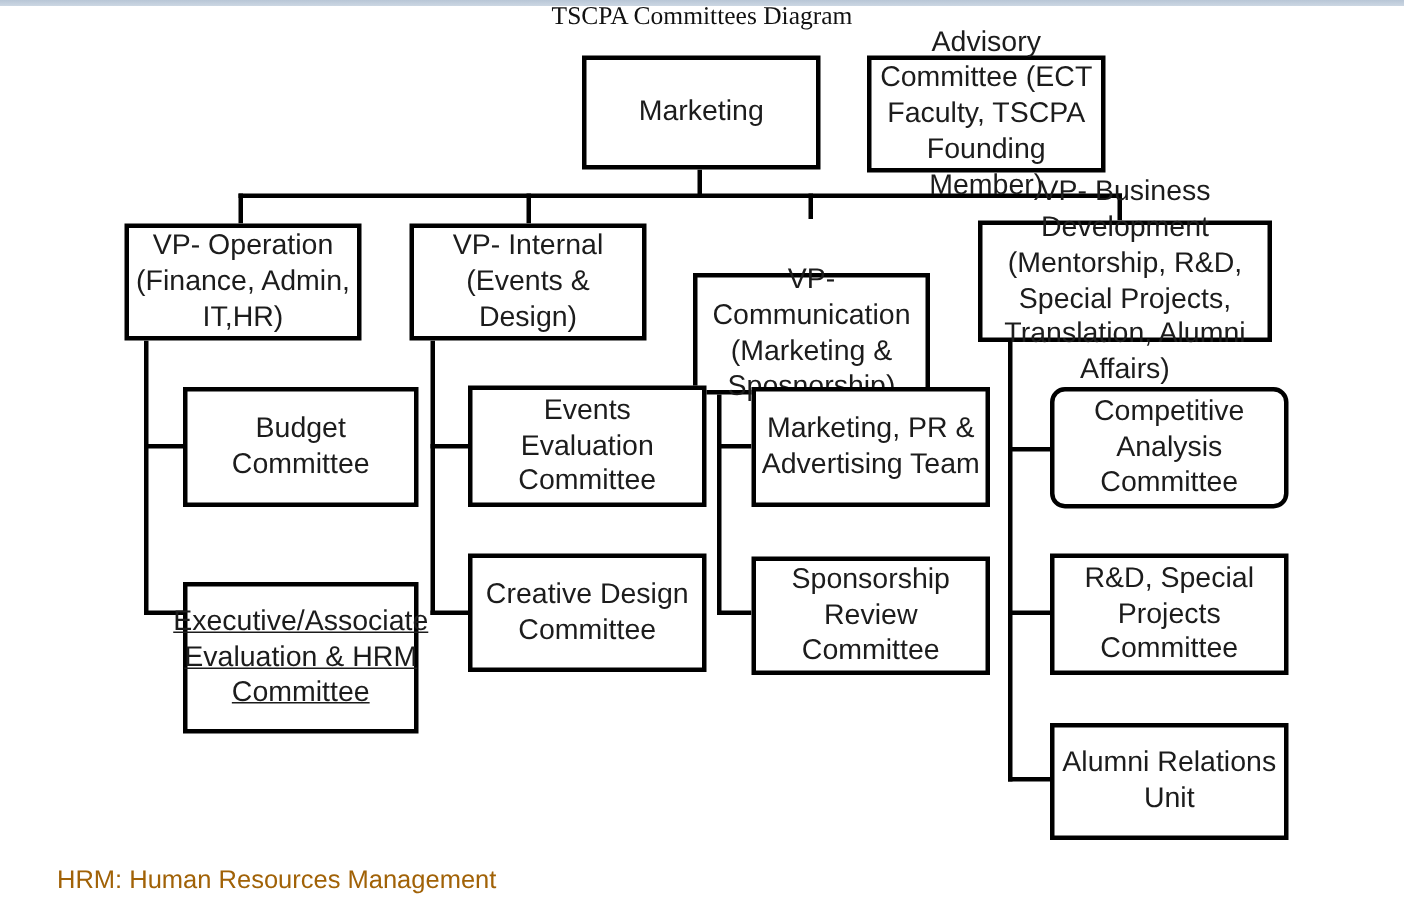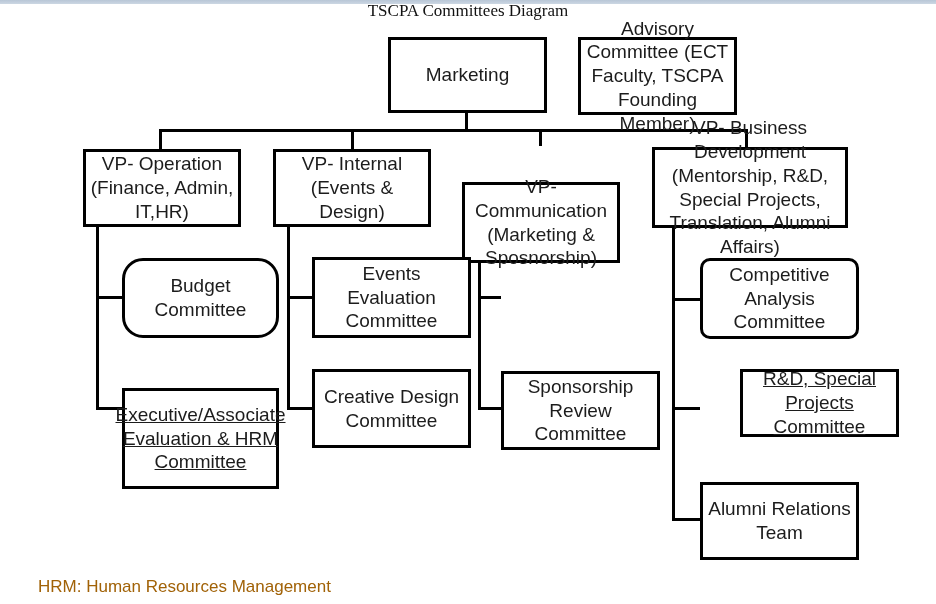--- a/index.html
+++ b/index.html
@@ -30,28 +30,28 @@
   #footnote{
     position:absolute;left:38px;top:577px;font-size:17px;color:#a16207;
   }
   
   #n-president{left:388px;top:37px;width:159px;height:76px;}
   #n-advisory{left:578px;top:37px;width:159px;height:78px;}
   #n-vp-operation{left:83px;top:149px;width:158px;height:78px;}
   #n-vp-internal{left:273px;top:149px;width:158px;height:78px;}
   #n-vp-communication{left:462px;top:146px;width:158px;height:81px;margin-top:36px;}
   #n-vp-business{left:652px;top:147px;width:196px;height:81px;}
-  #n-budget{left:122px;top:258px;width:157px;height:80px;border-radius:21px;}
+  #n-budget{left:122px;top:258px;width:157px;height:80px;}
   #n-executive{left:122px;top:388px;width:157px;height:101px;text-decoration:underline;}
   #n-events{left:312px;top:257px;width:159px;height:81px;}
   #n-creative{left:312px;top:369px;width:159px;height:79px;}
   #n-marketing{left:501px;top:258px;width:159px;height:80px;}
   #n-sponsorship{left:501px;top:371px;width:159px;height:79px;}
   #n-competitive{left:700px;top:258px;width:159px;height:81px;border-radius:10px;}
-  #n-rnd{left:740px;top:369px;width:159px;height:68px;text-decoration:underline;}
+  #n-rnd{left:700px;top:369px;width:159px;height:81px;}
   #n-alumni{left:700px;top:482px;width:159px;height:78px;}
   
   #c-president-v{left:465px;top:113px;width:3px;height:18px;}
   #c-bus-h{left:159px;top:129px;width:589px;height:3px;}
   #c-stub-operation{left:159px;top:129px;width:3px;height:20px;}
   #c-stub-internal{left:351px;top:129px;width:3px;height:20px;}
   #c-stub-communication{left:539px;top:129px;width:3px;height:17px;}
   #c-stub-business{left:745px;top:129px;width:3px;height:18px;}
   #c-t1-v{left:96px;top:227px;width:3px;height:183px;}
   #c-t1-s1{left:96px;top:296px;width:26px;height:3px;}
@@ -118,27 +118,30 @@
   </div>
   <div class="node" id="n-executive">
     <span>Executive/Associate Evaluation &amp; HRM Committee</span>
   </div>
   <div class="node" id="n-events">
     <span>Events Evaluation Committee</span>
   </div>
   <div class="node" id="n-creative">
     <span>Creative Design Committee</span>
   </div>
+  <div class="node" id="n-marketing">
+    <span>Marketing, PR &amp; Advertising Team</span>
+  </div>
   <div class="node" id="n-sponsorship">
     <span>Sponsorship Review Committee</span>
   </div>
   <div class="node" id="n-competitive">
     <span>Competitive Analysis Committee</span>
   </div>
   <div class="node" id="n-rnd">
     <span>R&amp;D, Special Projects Committee</span>
   </div>
   <div class="node" id="n-alumni">
-    <span>Alumni Relations Team</span>
+    <span>Alumni Relations Unit</span>
   </div>
 
   <div id="footnote">HRM: Human Resources Management</div>
 </div>
 
 </body></html>

